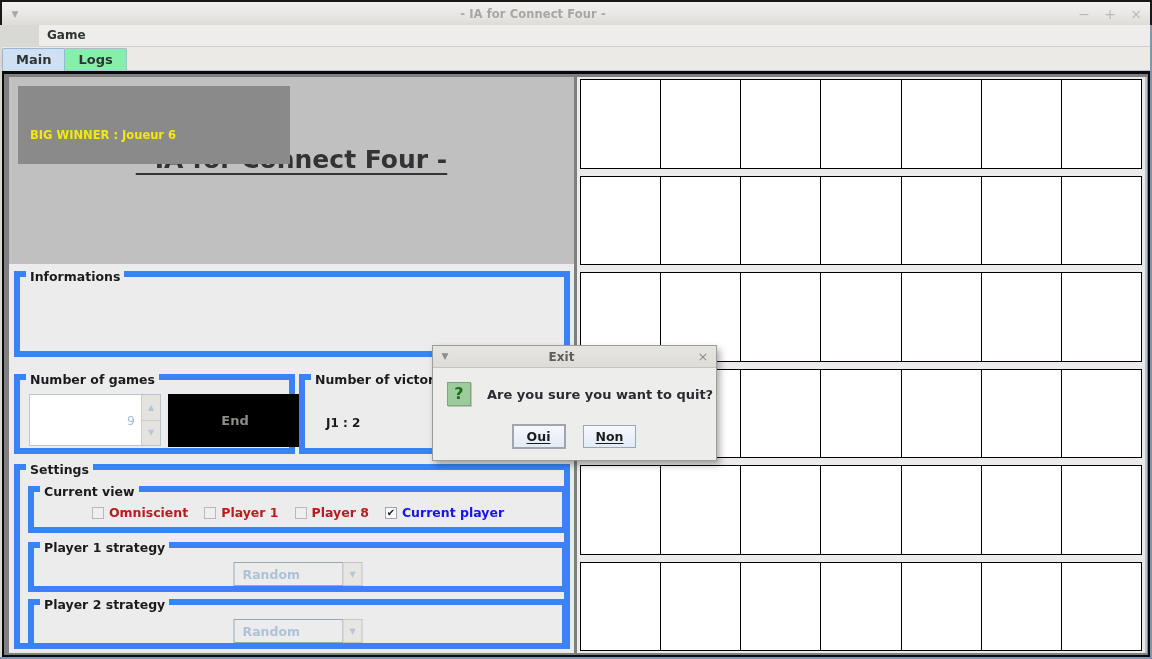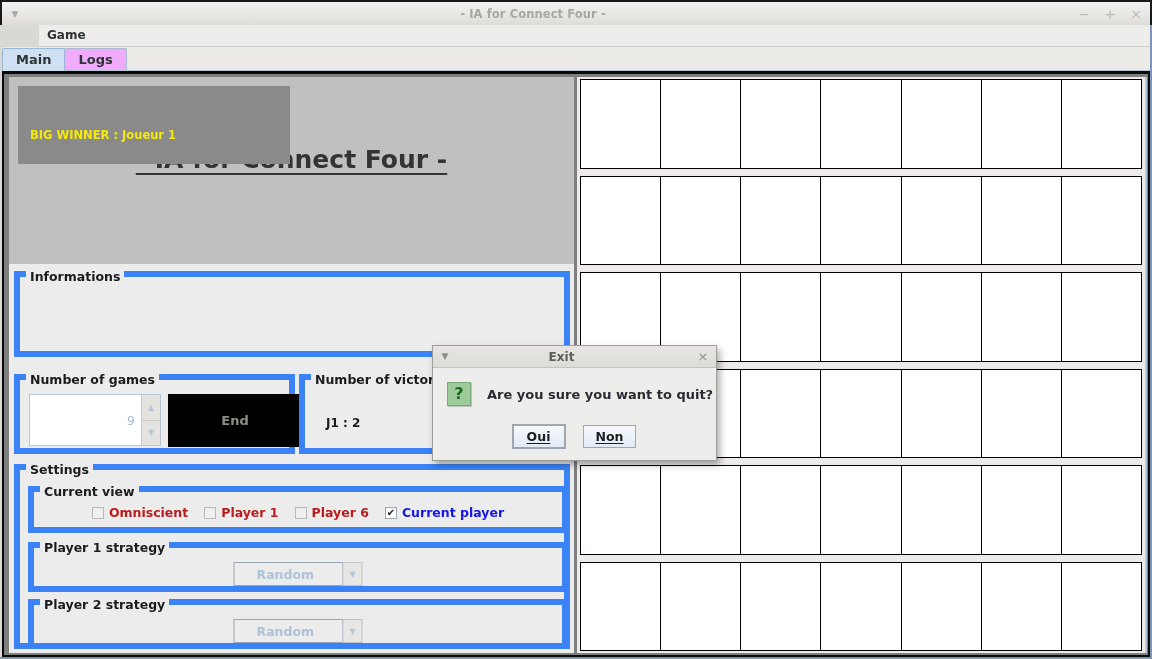--- a/index.html
+++ b/index.html
@@ -69,21 +69,21 @@
     height: 1px; background: #b4c4d4;
   }
   .tab {
     position: relative;
     height: 23px; line-height: 21px;
     padding: 0 13px;
     font-size: 13px; font-weight: bold; color: #2e3436;
     border: 1px solid #a9bcd0;
     border-bottom: none;
     border-top-left-radius: 2px; border-top-right-radius: 2px;
-    background: #f0abfc;
+    background: #86efac;
     margin-right: -1px;
   }
   .tab.active {
     background: #cfe0f2;
     border-color: #9bb6d4;
     z-index: 2;
   }
 
   
   .content-frame {
@@ -210,21 +210,21 @@
     position: absolute; left: 50%; top: 14px;
     transform: translateX(-50%);
     width: 129px; height: 24px;
     display: flex;
   }
   .combo-field {
     flex: 1;
     border: 1px solid #9aa7b4;
     background: #ececec;
     display: flex; align-items: center;
-    padding-left: 22px;
+    padding-left: 8px;
     font-size: 12.5px; font-weight: bold; color: #aec2d8;
   }
   .combo-arrow {
     width: 19px;
     border: 1px solid #c4c4c4; border-left: none;
     background: #e8e6e3;
     display: flex; align-items: center; justify-content: center;
     font-size: 8px; color: #b7c6d6;
   }
 
@@ -355,21 +355,21 @@
     <div class="left-panel">
 
       <div class="hero">
         <div class="hero-title">- IA for Connect Four -</div>
       </div>
 
       <div class="grp" id="informations">
         <div class="grp-title">Informations</div>
       </div>
       <div class="info-box">
-        <div class="info-text">BIG WINNER : Joueur 1</div>
+        <div class="info-text">BIG WINNER : Joueur 6</div>
       </div>
 
       <div class="grp" id="games">
         <div class="grp-title">Number of games</div>
         <div class="spinner">
           <div class="spinner-field">9</div>
           <div class="spinner-arrows">
             <div class="spin-btn up">▲</div>
             <div class="spin-btn">▼</div>
           </div>
@@ -392,21 +392,21 @@
             <div class="cb-wrap">
               <div class="cb-box disabled"></div>
               <div class="cb-label">Omniscient</div>
             </div>
             <div class="cb-wrap">
               <div class="cb-box disabled"></div>
               <div class="cb-label">Player 1</div>
             </div>
             <div class="cb-wrap">
               <div class="cb-box disabled"></div>
-              <div class="cb-label">Player 6</div>
+              <div class="cb-label">Player 8</div>
             </div>
             <div class="cb-wrap">
               <div class="cb-box">✔</div>
               <div class="cb-label active">Current player</div>
             </div>
           </div>
         </div>
 
         <div class="grp" id="p1strategy">
           <div class="grp-title">Player 1 strategy</div>

